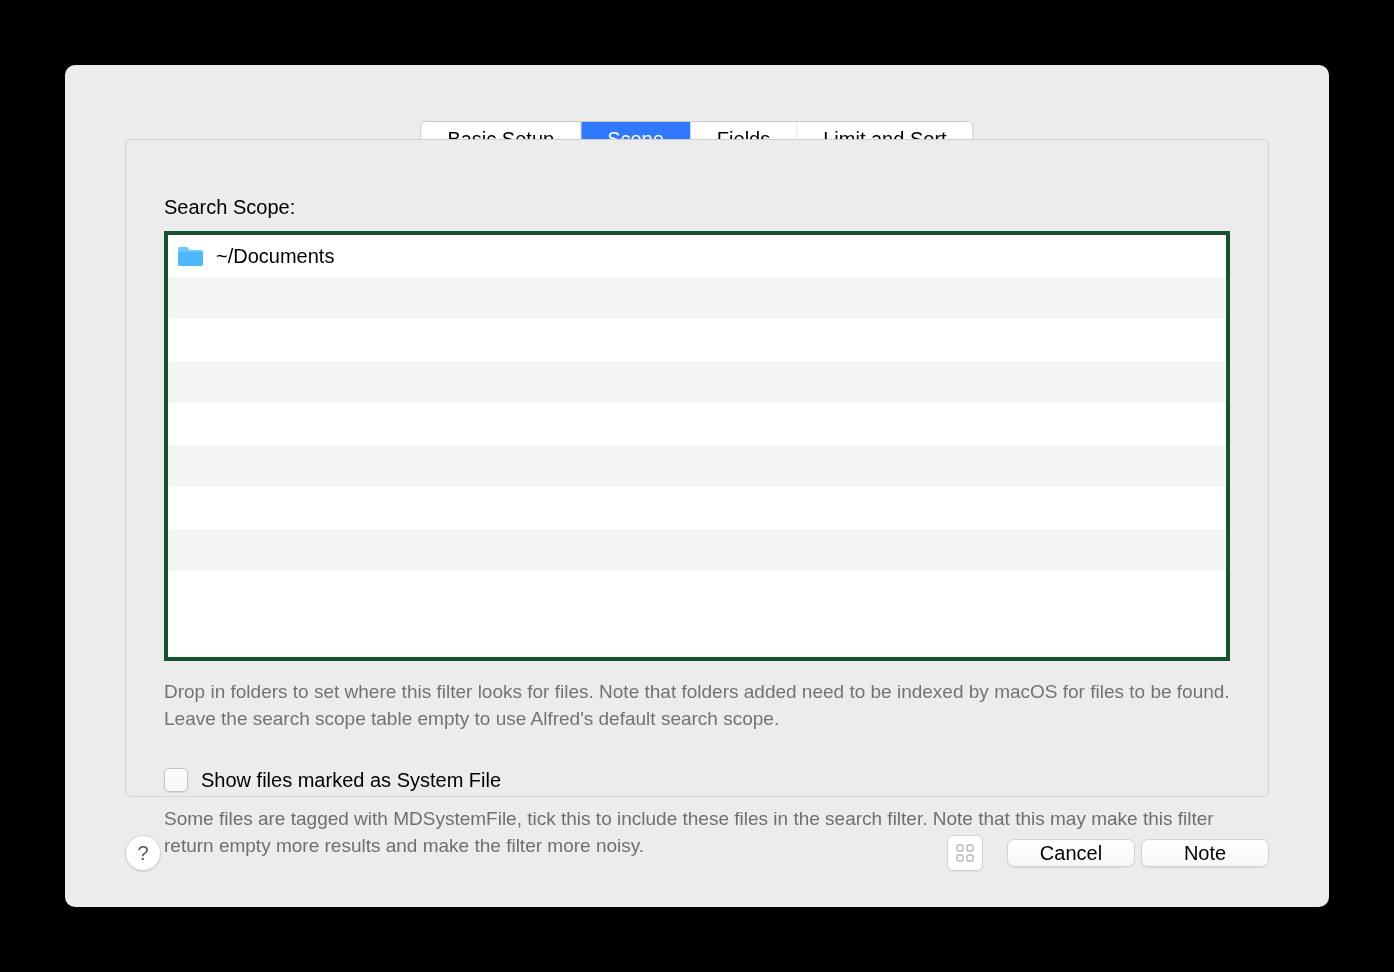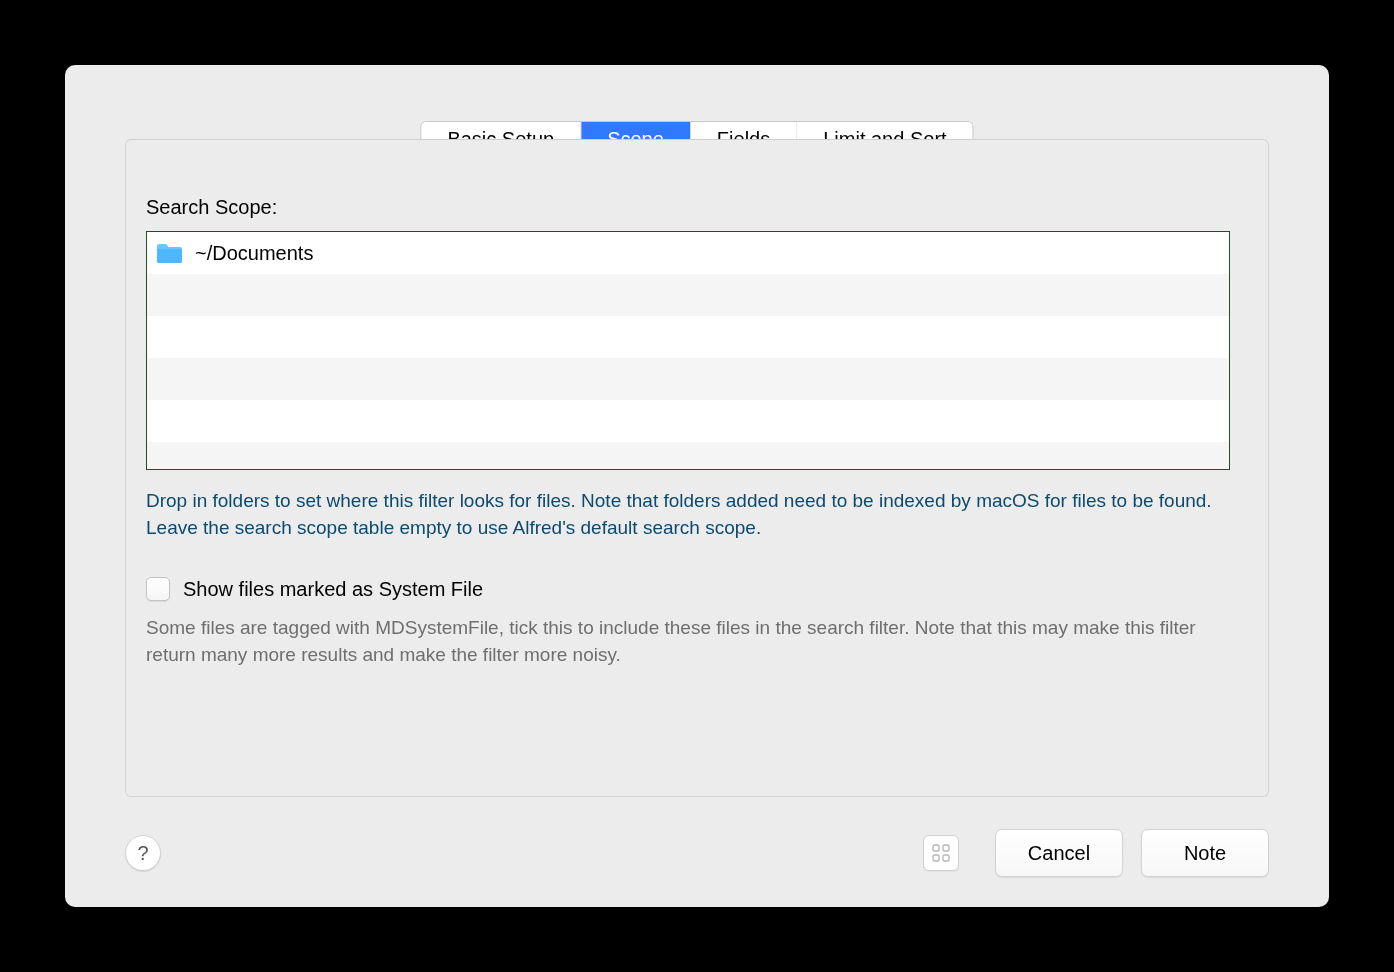--- a/index.html
+++ b/index.html
@@ -56,33 +56,33 @@
   .panel {
     position: absolute;
     left: 60px;
     right: 60px;
     top: 74px;
     bottom: 110px;
     border: 1px solid #d5d5d5;
     border-top-color: #cfcfcf;
     border-radius: 6px;
     background: #ececec;
-    padding: 56px 38px 28px 20px;
+    padding: 56px 38px 28px 38px;
   }
 
   .section-title {
     font-size: 20px;
     color: #000;
     margin-bottom: 12px;
   }
 
   .table {
     width: 100%;
-    height: 239px;
-    border: 1px solid #14532d;
+    height: 430px;
+    border: 4px solid #14532d;
     background: #fff;
     overflow: hidden;
   }
   .row {
     height: 42px;
     display: flex;
     align-items: center;
     padding-left: 8px;
     gap: 12px;
     font-size: 20px;
@@ -92,21 +92,21 @@
     width: 28px;
     height: 22px;
     flex: none;
   }
   .folder-icon svg { width: 100%; height: 100%; display: block; }
 
   .hint {
     margin-top: 18px;
     font-size: 19px;
     line-height: 1.4;
-    color: #0c4a6e;
+    color: #737373;
   }
 
   .check-row {
     margin-top: 36px;
     display: flex;
     align-items: center;
     gap: 13px;
   }
   .checkbox {
     width: 24px;
@@ -157,30 +157,30 @@
     background: #fff;
     margin-right: 18px;
     display: flex;
     align-items: center;
     justify-content: center;
     box-shadow: 0 1px 1px rgba(0,0,0,.06);
   }
   .grid-btn svg { width: 18px; height: 18px; }
   .btn {
     min-width: 128px;
-    height: 48px;
+    height: 28px;
     border: 1px solid #d2d2d2;
     border-radius: 7px;
     background: linear-gradient(#ffffff, #f7f7f7);
     box-shadow: 0 1px 1px rgba(0,0,0,.08);
     font-size: 20px;
     display: flex;
     align-items: center;
     justify-content: center;
-    margin-left: 18px;
+    margin-left: 6px;
     cursor: default;
   }
 </style>
 </head>
 <body>
 
 <div class="window">
 
   <div class="tabs">
     <div class="tab">Basic Setup</div>
@@ -212,21 +212,21 @@
       <div class="row"></div>
     </div>
 
     <div class="hint">Drop in folders to set where this filter looks for files. Note that folders added need to be indexed by macOS for files to be found. Leave the search scope table empty to use Alfred's default search scope.</div>
 
     <div class="check-row">
       <div class="checkbox"></div>
       <span class="check-label">Show files marked as System File</span>
     </div>
 
-    <div class="hint2">Some files are tagged with MDSystemFile, tick this to include these files in the search filter. Note that this may make this filter return many more results and make the filter more noisy.</div>
+    <div class="hint2">Some files are tagged with MDSystemFile, tick this to include these files in the search filter. Note that this may make this filter return empty more results and make the filter more noisy.</div>
 
   </div>
 
   <div class="bottom">
     <div class="help">?</div>
     <div class="spacer"></div>
     <div class="grid-btn">
       <svg viewBox="0 0 18 18">
         <rect x="1" y="1" width="6" height="6" rx="1.5" fill="none" stroke="#b7b7b7" stroke-width="1.4"></rect>
         <rect x="11" y="1" width="6" height="6" rx="1.5" fill="none" stroke="#b7b7b7" stroke-width="1.4"></rect>

